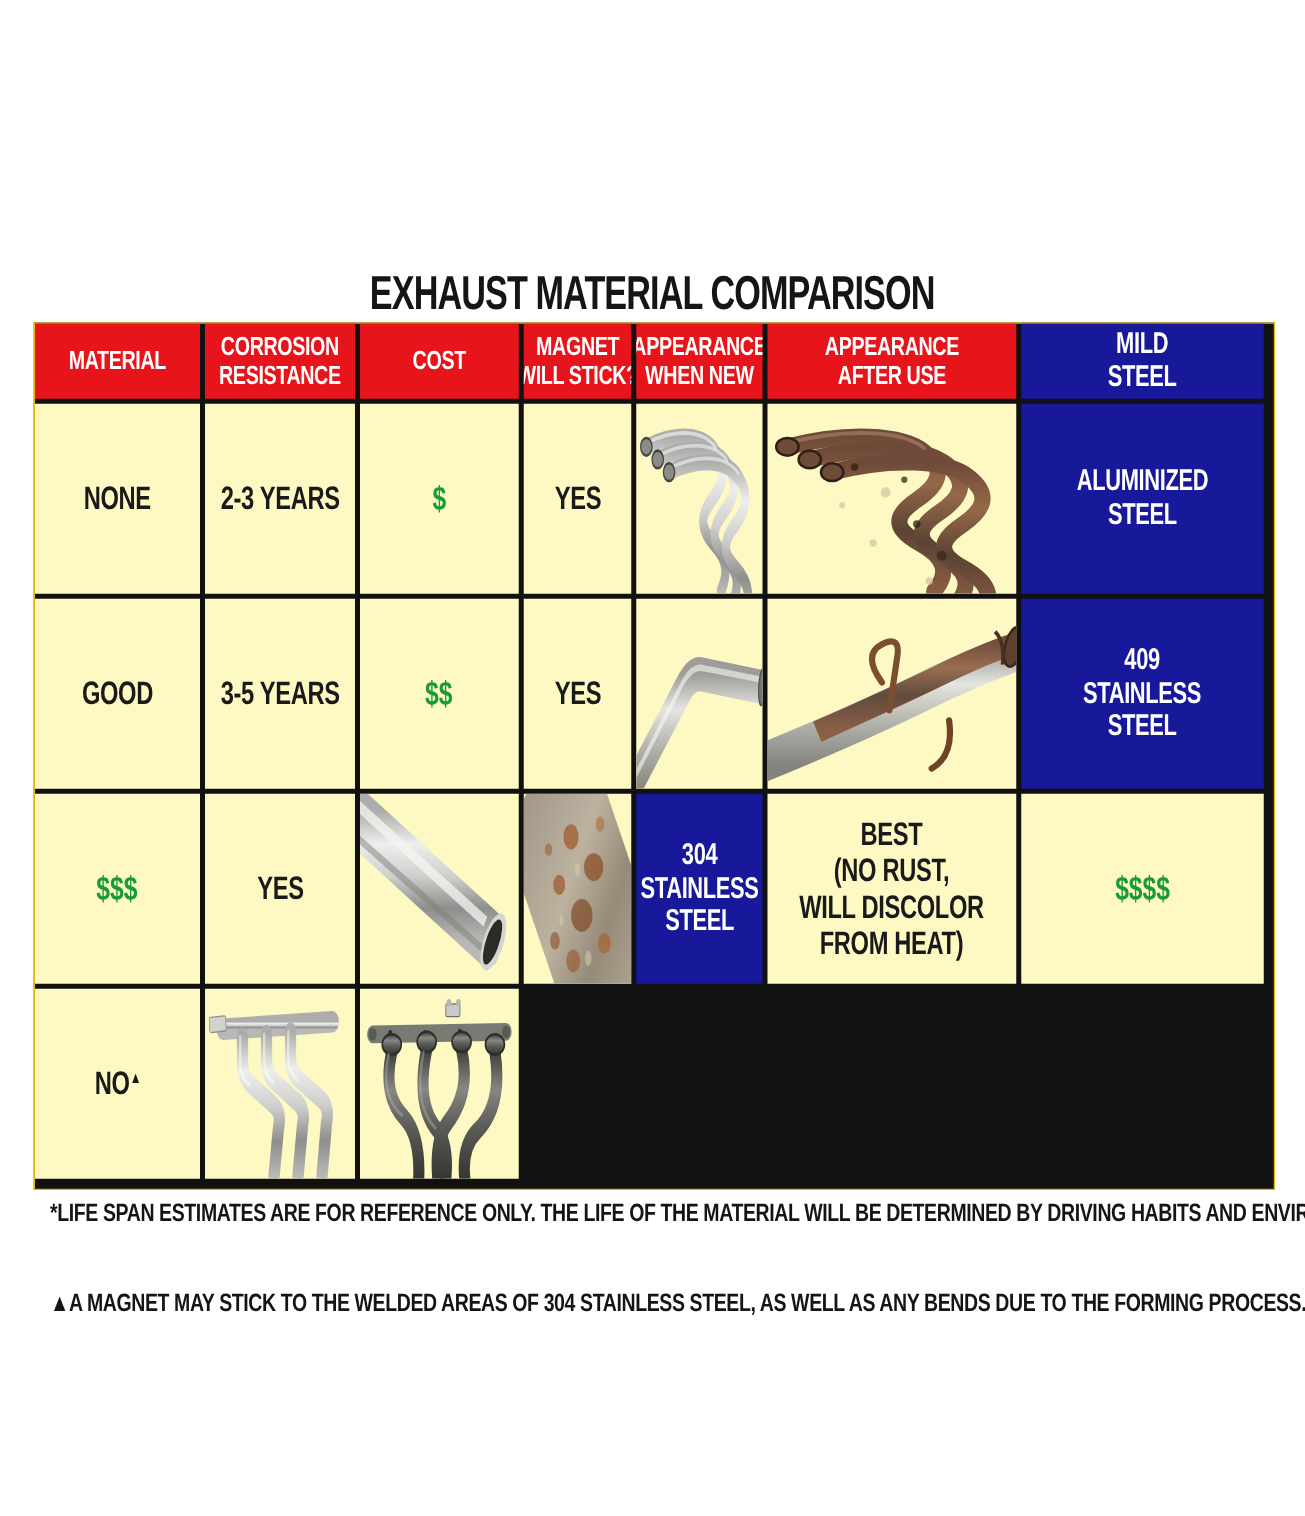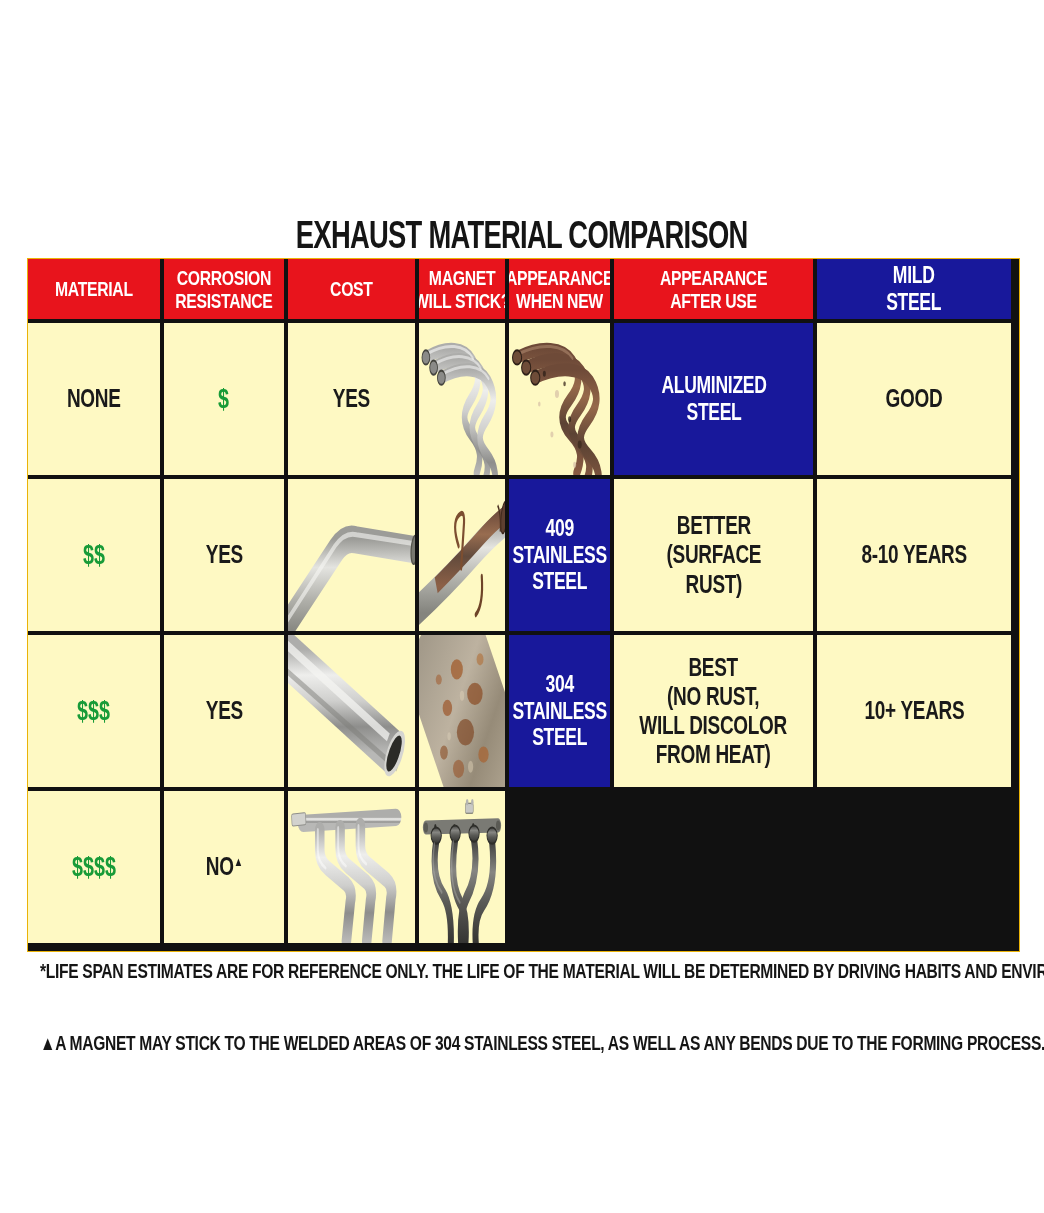--- a/index.html
+++ b/index.html
@@ -134,20 +134,23 @@
     </div>
 
   <div class="cell mat">
       <span class="sq mat-text">MILD
 STEEL</span>
     </div>
   <div class="cell">
       <span class="sq val-text">NONE</span>
     </div>
   <div class="cell">
+      <span class="sq val-text">2-3 YEARS</span>
+    </div>
+  <div class="cell">
       <span class="sq cost-text">$</span>
     </div>
   <div class="cell">
       <span class="sq magnet-wrap"><span>YES</span><sup></sup></span>
     </div>
   <div class="cell photo">
     <svg viewBox="0 0 200 150" preserveAspectRatio="none" aria-label="new silver long-tube headers">
       <g fill="none" stroke-linecap="round">
         <path d="M16,34 C64,22 108,24 126,38 C144,52 138,64 120,76 C102,88 100,98 122,110 C144,122 146,134 134,148" stroke="url(#gSilver)" stroke-width="13"></path>
         <path d="M16,34 C64,22 108,24 126,38 C144,52 138,64 120,76 C102,88 100,98 122,110 C144,122 146,134 134,148" stroke="url(#gSilver)" stroke-width="13" transform="translate(18,10)"></path>
@@ -186,20 +189,23 @@
   </div>
 
   <div class="cell mat">
       <span class="sq mat-text">ALUMINIZED
 STEEL</span>
     </div>
   <div class="cell">
       <span class="sq val-text">GOOD</span>
     </div>
   <div class="cell">
+      <span class="sq val-text">3-5 YEARS</span>
+    </div>
+  <div class="cell">
       <span class="sq cost-text">$$</span>
     </div>
   <div class="cell">
       <span class="sq magnet-wrap"><span>YES</span><sup></sup></span>
     </div>
   <div class="cell photo">
     <svg viewBox="0 0 200 150" preserveAspectRatio="none" aria-label="new aluminized bent exhaust pipe">
       <path d="M-10,152 L76,70 Q90,57 106,60 L202,70" fill="none" stroke="url(#gAlum)" stroke-width="27"></path>
       <path d="M-8,146 L74,66 Q90,52 108,55 L200,64" fill="none" stroke="#f6f6f4" stroke-width="5" opacity=".6"></path>
       <ellipse cx="199" cy="70" rx="5" ry="14" fill="#77776f" stroke="#55554d" stroke-width="2" transform="rotate(6 199 70)"></ellipse>
@@ -213,28 +219,20 @@
       <path d="M183,26 q8,8 6,26" fill="none" stroke="#4a3020" stroke-width="3"></path>
       <path d="M92,66 q-16,-22 0,-30 q16,-8 12,12 l-6,40" fill="none" stroke="#7c4e30" stroke-width="5" stroke-linecap="round"></path>
       <path d="M146,96 q4,28 -14,38" fill="none" stroke="#6e4428" stroke-width="5" stroke-linecap="round"></path>
     </svg>
   </div>
 
   <div class="cell mat">
       <span class="sq mat-text">409
 STAINLESS
 STEEL</span>
-    </div>
-  <div class="cell">
-      <span class="sq val-text">BETTER
-(SURFACE
-RUST)</span>
-    </div>
-  <div class="cell">
-      <span class="sq val-text">8-10 YEARS</span>
     </div>
   <div class="cell">
       <span class="sq cost-text">$$$</span>
     </div>
   <div class="cell">
       <span class="sq magnet-wrap"><span>YES</span><sup></sup></span>
     </div>
   <div class="cell photo">
     <svg viewBox="0 0 200 150" preserveAspectRatio="none" aria-label="new polished straight tube">
       <path d="M-12,14 L166,116" fill="none" stroke="url(#gSilver)" stroke-width="46"></path>
@@ -269,23 +267,20 @@
 STAINLESS
 STEEL</span>
     </div>
   <div class="cell">
       <span class="sq val-text">BEST
 (NO RUST,
 WILL DISCOLOR
 FROM HEAT)</span>
     </div>
   <div class="cell">
-      <span class="sq val-text">10+ YEARS</span>
-    </div>
-  <div class="cell">
       <span class="sq cost-text">$$$$</span>
     </div>
   <div class="cell">
       <span class="sq magnet-wrap"><span>NO</span><sup>▲</sup></span>
     </div>
   <div class="cell photo">
     <svg viewBox="0 0 200 150" preserveAspectRatio="none" aria-label="new stainless shorty header">
       <path d="M24,32 L170,26" fill="none" stroke="url(#gSilver)" stroke-width="17" stroke-linecap="round"></path>
       <rect x="6" y="22" width="22" height="12" rx="2" fill="#d2d2ce" stroke="#8e8e8a" transform="rotate(-4 17 28)"></rect>
       <g fill="none" stroke="url(#gSilver)" stroke-width="15" stroke-linecap="round">

